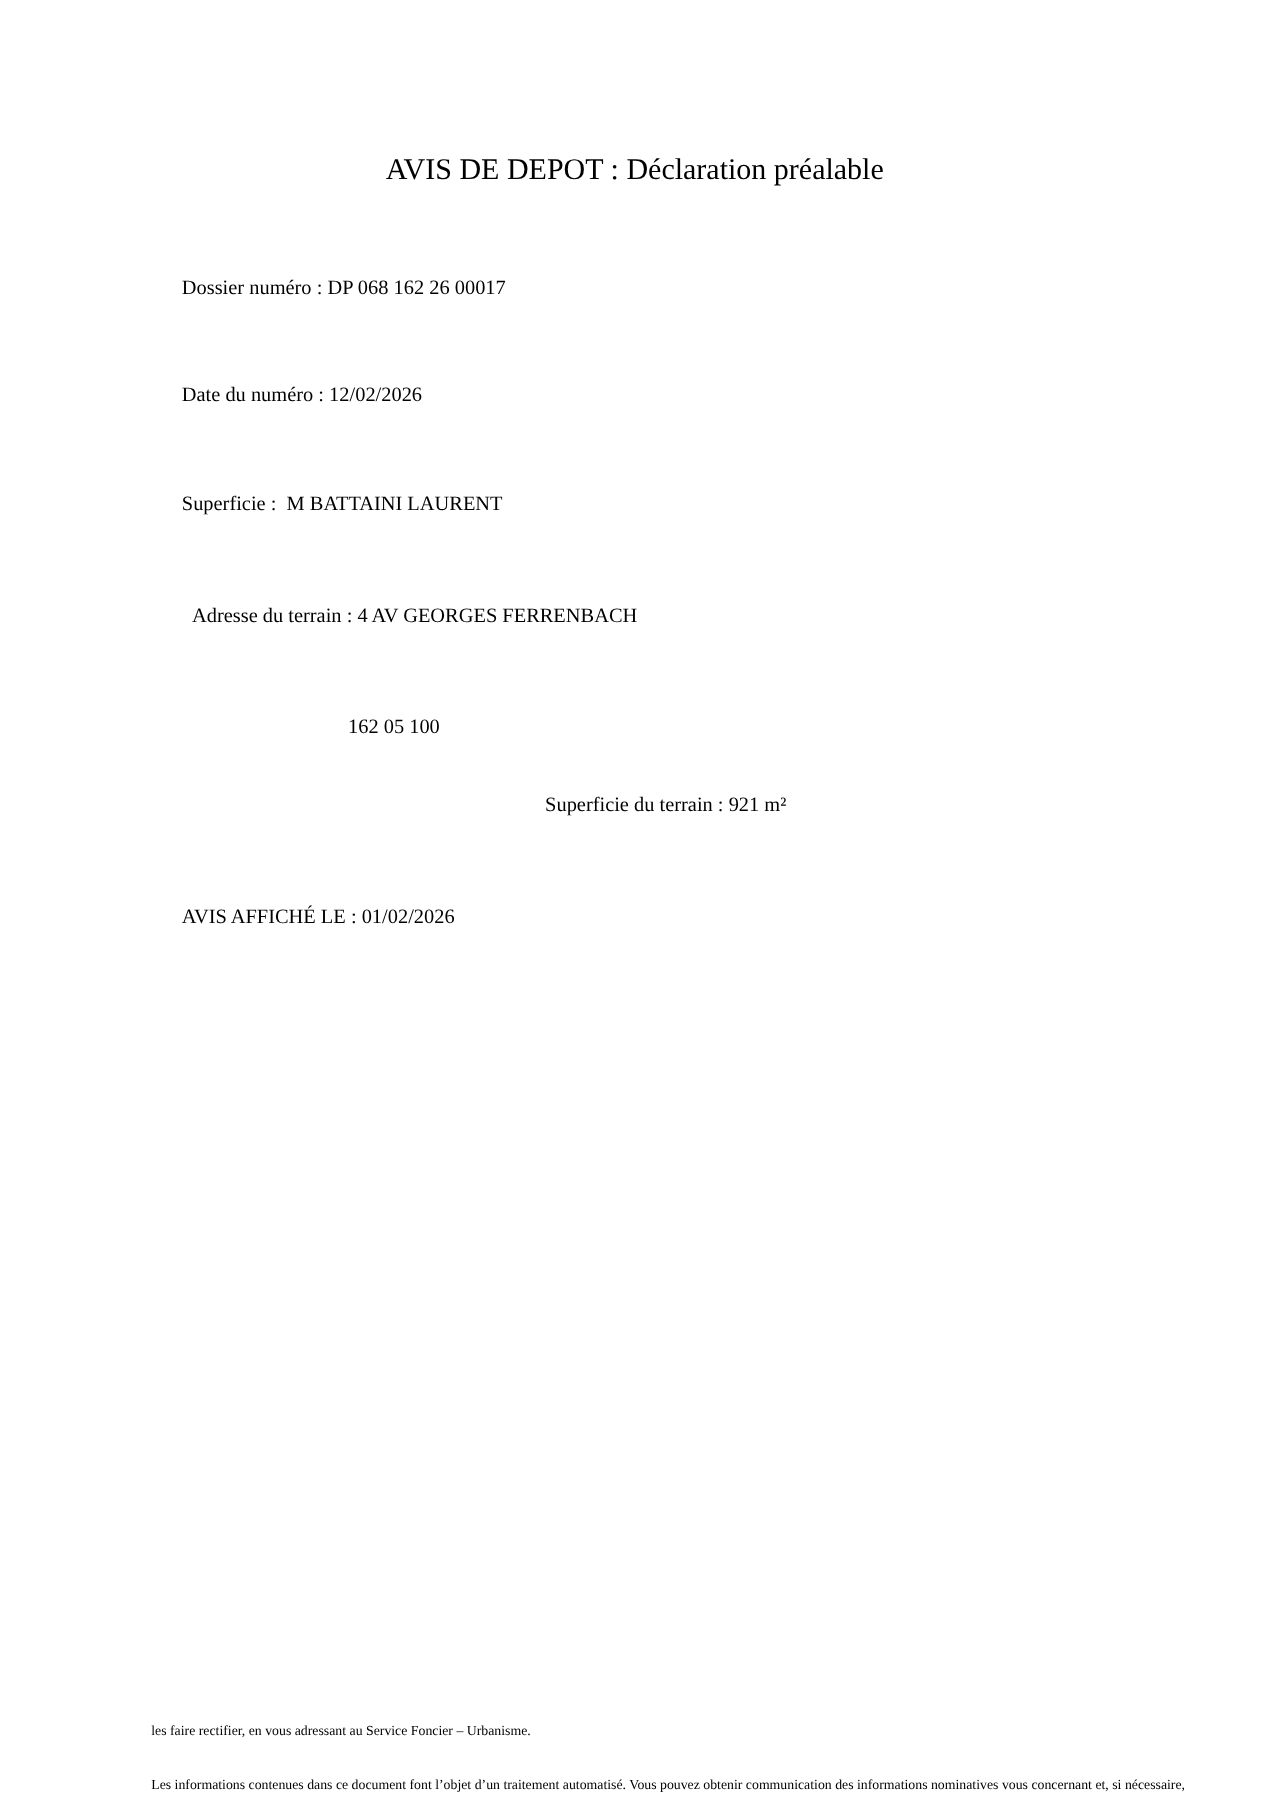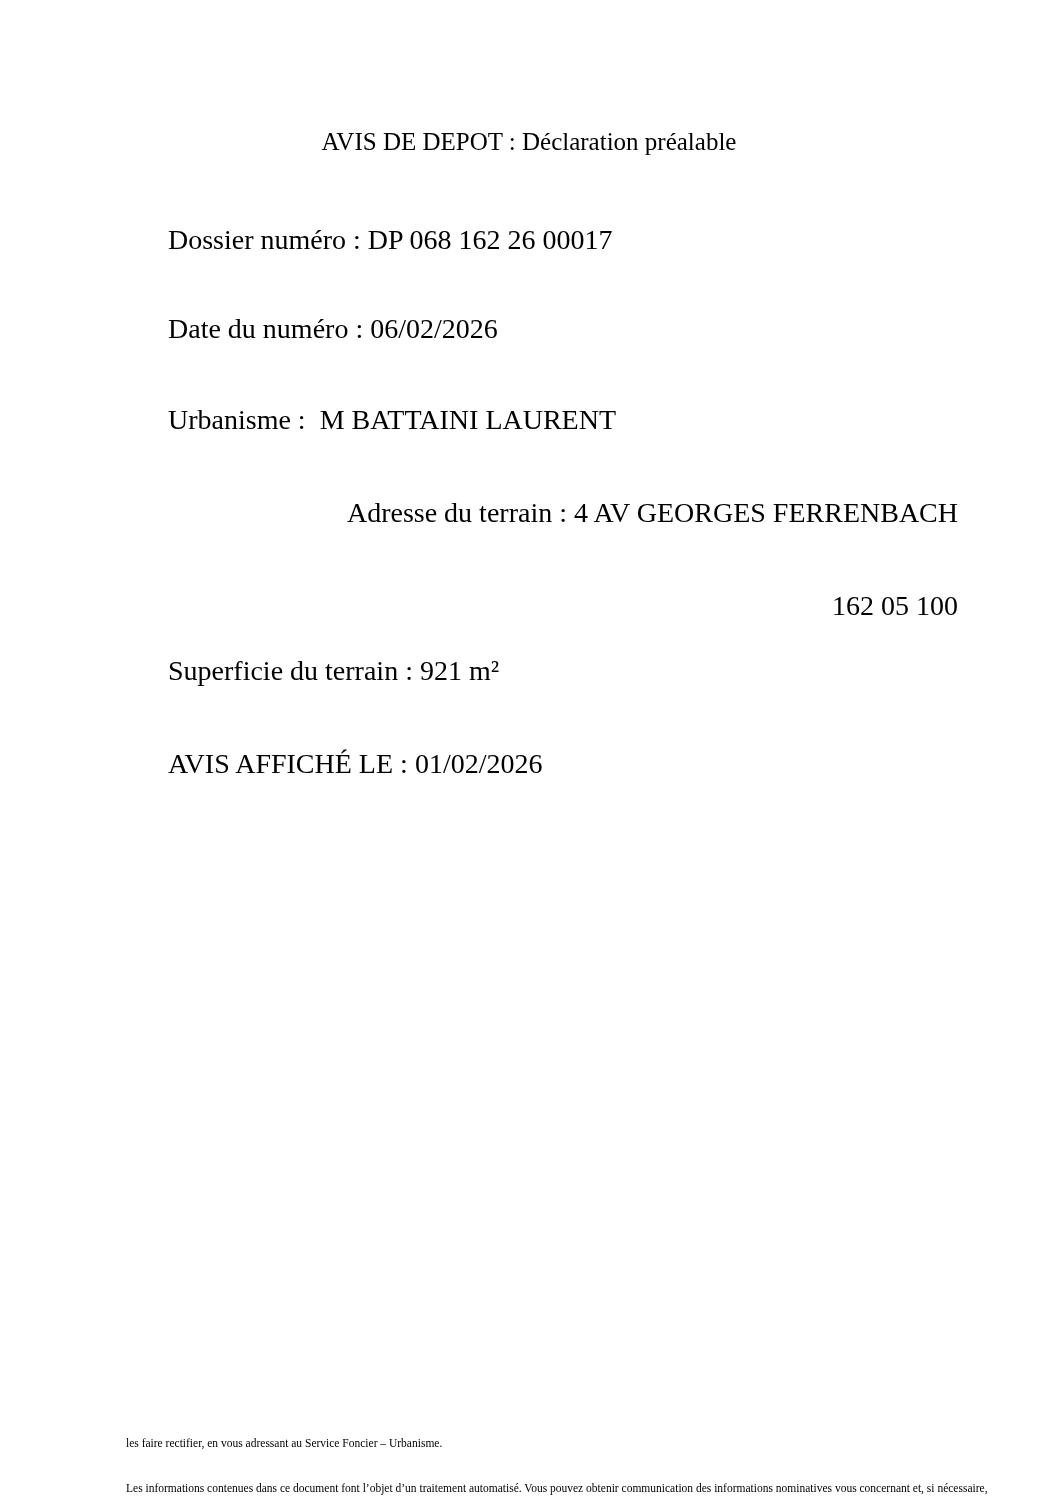--- a/index.html
+++ b/index.html
@@ -26,29 +26,29 @@
     line-height: 29px;
     white-space: pre-wrap;
   }
   .doc-content {
     position: absolute;
     top: 205px;
     left: 126px;
     right: 100px;
   }
   .line {
-    font-size: 28px;
+    font-size: 17px;
     line-height: 23px;
     white-space: pre-wrap;
   }
   .field-dossier   { margin-bottom: 20px; }
   .field-date      { margin-bottom: 22px; }
   .field-demandeur { margin-bottom: 24px; }
-  .field-adresse   { margin-bottom: 19px; text-align: right; }
-  .field-superficie{ margin-bottom: 24px; }
+  .field-adresse   { margin-bottom: 19px; }
+  .field-superficie{ margin-bottom: 24px; text-align: center; }
   .field-nature    { margin-bottom: 40px; }
   .address-line2 {
     margin-left: 164px;
     margin-top: 47px;
   }
   .doc-footer {
     position: absolute;
     left: 126px;
     top: 1406px;
     font-size: 11.5px;
@@ -63,25 +63,25 @@
 
   <div class="doc-title">AVIS DE DEPOT : Déclaration préalable</div>
 
   <div class="doc-content">
 
     <div class="line field-dossier">
       <span>Dossier numéro</span><span> : </span><span>DP 068 162 26 00017</span>
     </div>
 
     <div class="line field-date">
-      <span>Date du numéro</span><span> : </span><span>06/02/2026</span>
+      <span>Date du numéro</span><span> : </span><span>12/02/2026</span>
     </div>
 
     <div class="line field-demandeur">
-      <span>Urbanisme</span><span> :  </span><span>M BATTAINI LAURENT</span>
+      <span>Superficie</span><span> :  </span><span>M BATTAINI LAURENT</span>
     </div>
 
     <div class="field-adresse">
       <div class="line">
         <span>Adresse du terrain</span><span> : </span><span>4 AV GEORGES FERRENBACH</span>
       </div>
       <div class="line address-line2">162 05 100</div>
     </div>
 
     <div class="line field-superficie">

